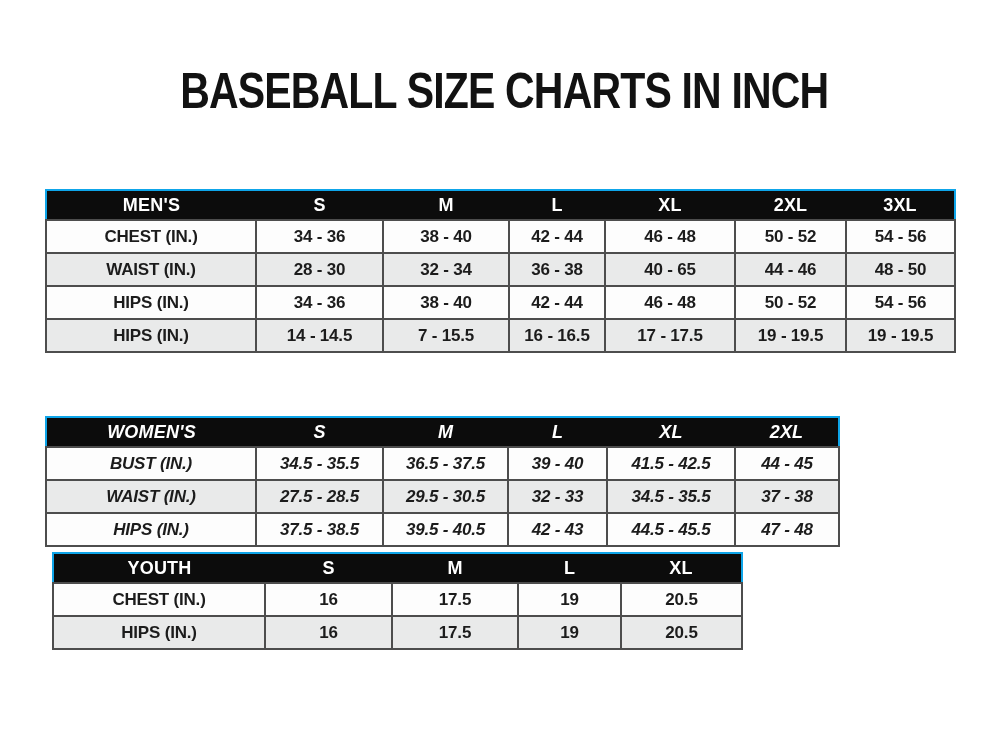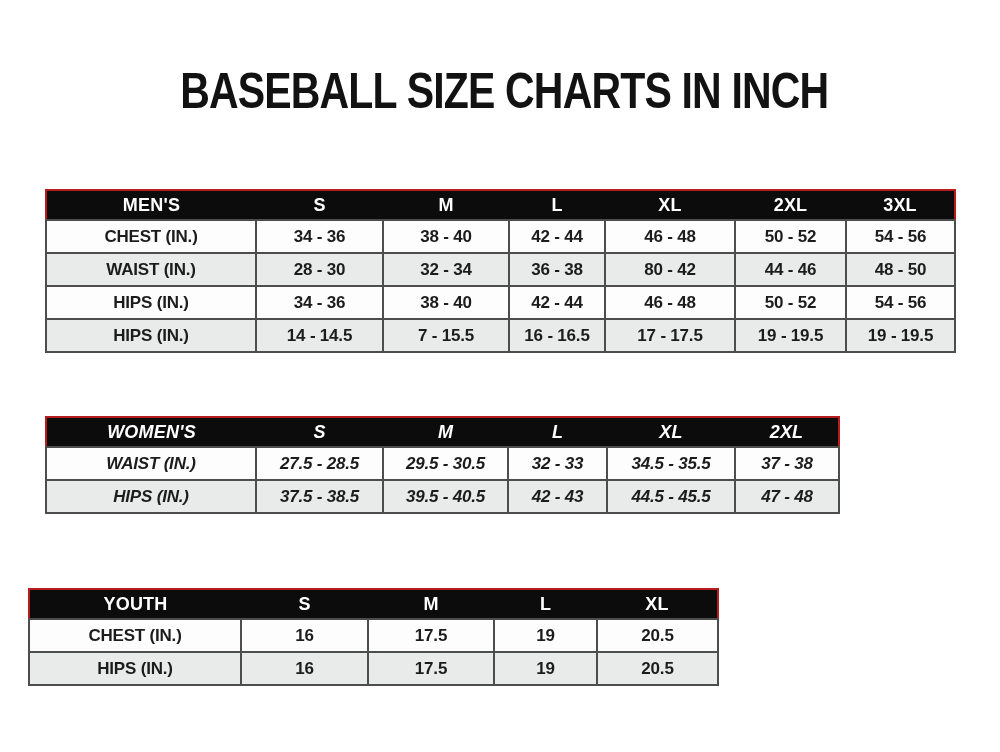--- a/index.html
+++ b/index.html
@@ -23,21 +23,21 @@
     white-space: nowrap;
     transform: scaleX(0.82);
     transform-origin: center;
   }
 
   
   .size-table {
     position: absolute;
     border-collapse: collapse;
     table-layout: fixed;
-    border: 2px solid #b91c1c;
+    border: 2px solid #0ea5e9;
     background: #84cc16;
   }
   .size-table thead th {
     background: #0c0c0c;
     color: #ffffff;
     border: 0;
     height: 28px;
     font-size: 18px;
     font-weight: 700;
     letter-spacing: 0.2px;
@@ -56,21 +56,21 @@
     padding: 0;
     text-align: center;
     vertical-align: middle;
     white-space: nowrap;
   }
   .size-table tbody tr:nth-child(odd)  { background: #fdfdfd; }
   .size-table tbody tr:nth-child(even) { background: #e9eaea; }
 
   .t-mens   { left: 45px; top: 189px; width: 911px; }
   .t-womens { left: 45px; top: 416px; width: 795px; font-style: italic; }
-  .t-youth  { left: 28px; top: 552px; width: 691px; margin-top: 36px; }
+  .t-youth  { left: 52px; top: 552px; width: 691px; }
 </style>
 </head>
 <body>
 
 <div class="page">
 
   <h1 class="title">
     <span class="title-inner">BASEBALL SIZE CHARTS IN INCH</span>
   </h1>
 
@@ -103,21 +103,21 @@
           <td>42 - 44</td>
           <td>46 - 48</td>
           <td>50 - 52</td>
           <td>54 - 56</td>
         </tr>
         <tr>
           <th>WAIST (IN.)</th>
           <td>28 - 30</td>
           <td>32 - 34</td>
           <td>36 - 38</td>
-          <td>80 - 42</td>
+          <td>40 - 65</td>
           <td>44 - 46</td>
           <td>48 - 50</td>
         </tr>
         <tr>
           <th>HIPS (IN.)</th>
           <td>34 - 36</td>
           <td>38 - 40</td>
           <td>42 - 44</td>
           <td>46 - 48</td>
           <td>50 - 52</td>
@@ -149,20 +149,28 @@
           <th>WOMEN'S</th>
           <th>S</th>
           <th>M</th>
           <th>L</th>
           <th>XL</th>
           <th>2XL</th>
         </tr>
       </thead>
       <tbody>
         <tr>
+          <th>BUST (IN.)</th>
+          <td>34.5 - 35.5</td>
+          <td>36.5 - 37.5</td>
+          <td>39 - 40</td>
+          <td>41.5 - 42.5</td>
+          <td>44 - 45</td>
+        </tr>
+        <tr>
           <th>WAIST (IN.)</th>
           <td>27.5 - 28.5</td>
           <td>29.5 - 30.5</td>
           <td>32 - 33</td>
           <td>34.5 - 35.5</td>
           <td>37 - 38</td>
         </tr>
         <tr>
           <th>HIPS (IN.)</th>
           <td>37.5 - 38.5</td>

